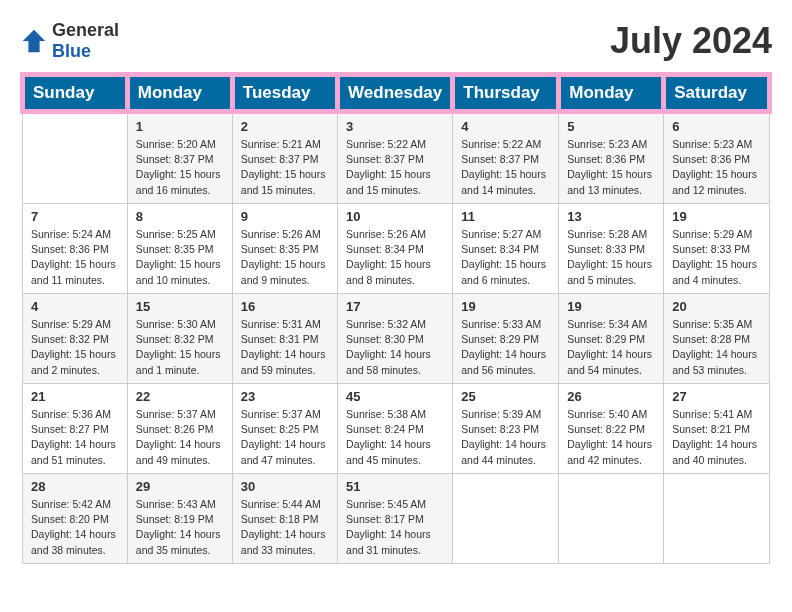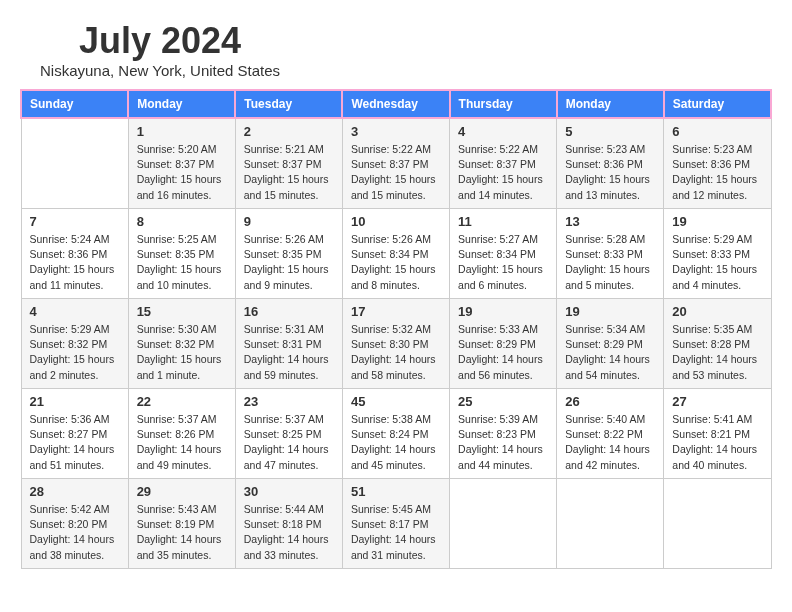--- a/index.html
+++ b/index.html
@@ -29,46 +29,46 @@
     .logo-text-blue {
       font-size: 18px;
       font-weight: bold;
       color: #1a5fa8;
     }
     .logo-icon {
       width: 28px;
       height: 28px;
     }
     .title-block {
-      text-align: center;
+      text-align: right;
       margin-left: 20px;
     }
     .main-title {
       font-size: 36px;
       font-weight: bold;
       color: #333;
     }
     .subtitle {
       font-size: 15px;
       color: #333;
       font-weight: normal;
     }
     table {
       width: 100%;
       border-collapse: collapse;
       font-size: 11px;
     }
     thead tr th {
-      background-color: #3b82f6;
+      background-color: #0369a1;
       color: #fff;
       text-align: left;
       padding: 6px 8px;
-      font-size: 12px;
-      font-weight: bold;
-      border: 2px solid #f9a8d4;
+      font-size: 17px;
+      font-weight: bold;
+      border: 5px solid #f9a8d4;
     }
     tbody tr td {
       border: 1px solid #ccc;
       padding: 5px 8px;
       vertical-align: top;
       min-height: 80px;
       height: 90px;
       color: #333;
       width: calc(100% / 7);
     }
@@ -93,23 +93,31 @@
       background-color: #ffffff;
     }
     tbody tr td.empty {
       background-color: inherit;
     }
   </style>
 </head>
 <body>
 
 <div class="header">
+  <div class="logo">
+    <svg class="logo-icon" viewBox="0 0 40 40" xmlns="http://www.w3.org/2000/svg">
+      <polygon points="20,4 36,20 28,20 28,36 12,36 12,20 4,20" fill="#1a5fa8"></polygon>
+    </svg>
+    <div>
+      <span class="logo-text-general">General</span><br>
+      <span class="logo-text-blue">Blue</span>
+    </div>
+  </div>
   <div class="title-block">
     <div class="main-title">July 2024</div>
-    <div class="subtitle">Niskayuna, New York, United States</div>
   </div>
 </div>
 
 <table>
   <thead>
     <tr>
     <th>Sunday</th>
         <th>Monday</th>
         <th>Tuesday</th>
         <th>Wednesday</th>

